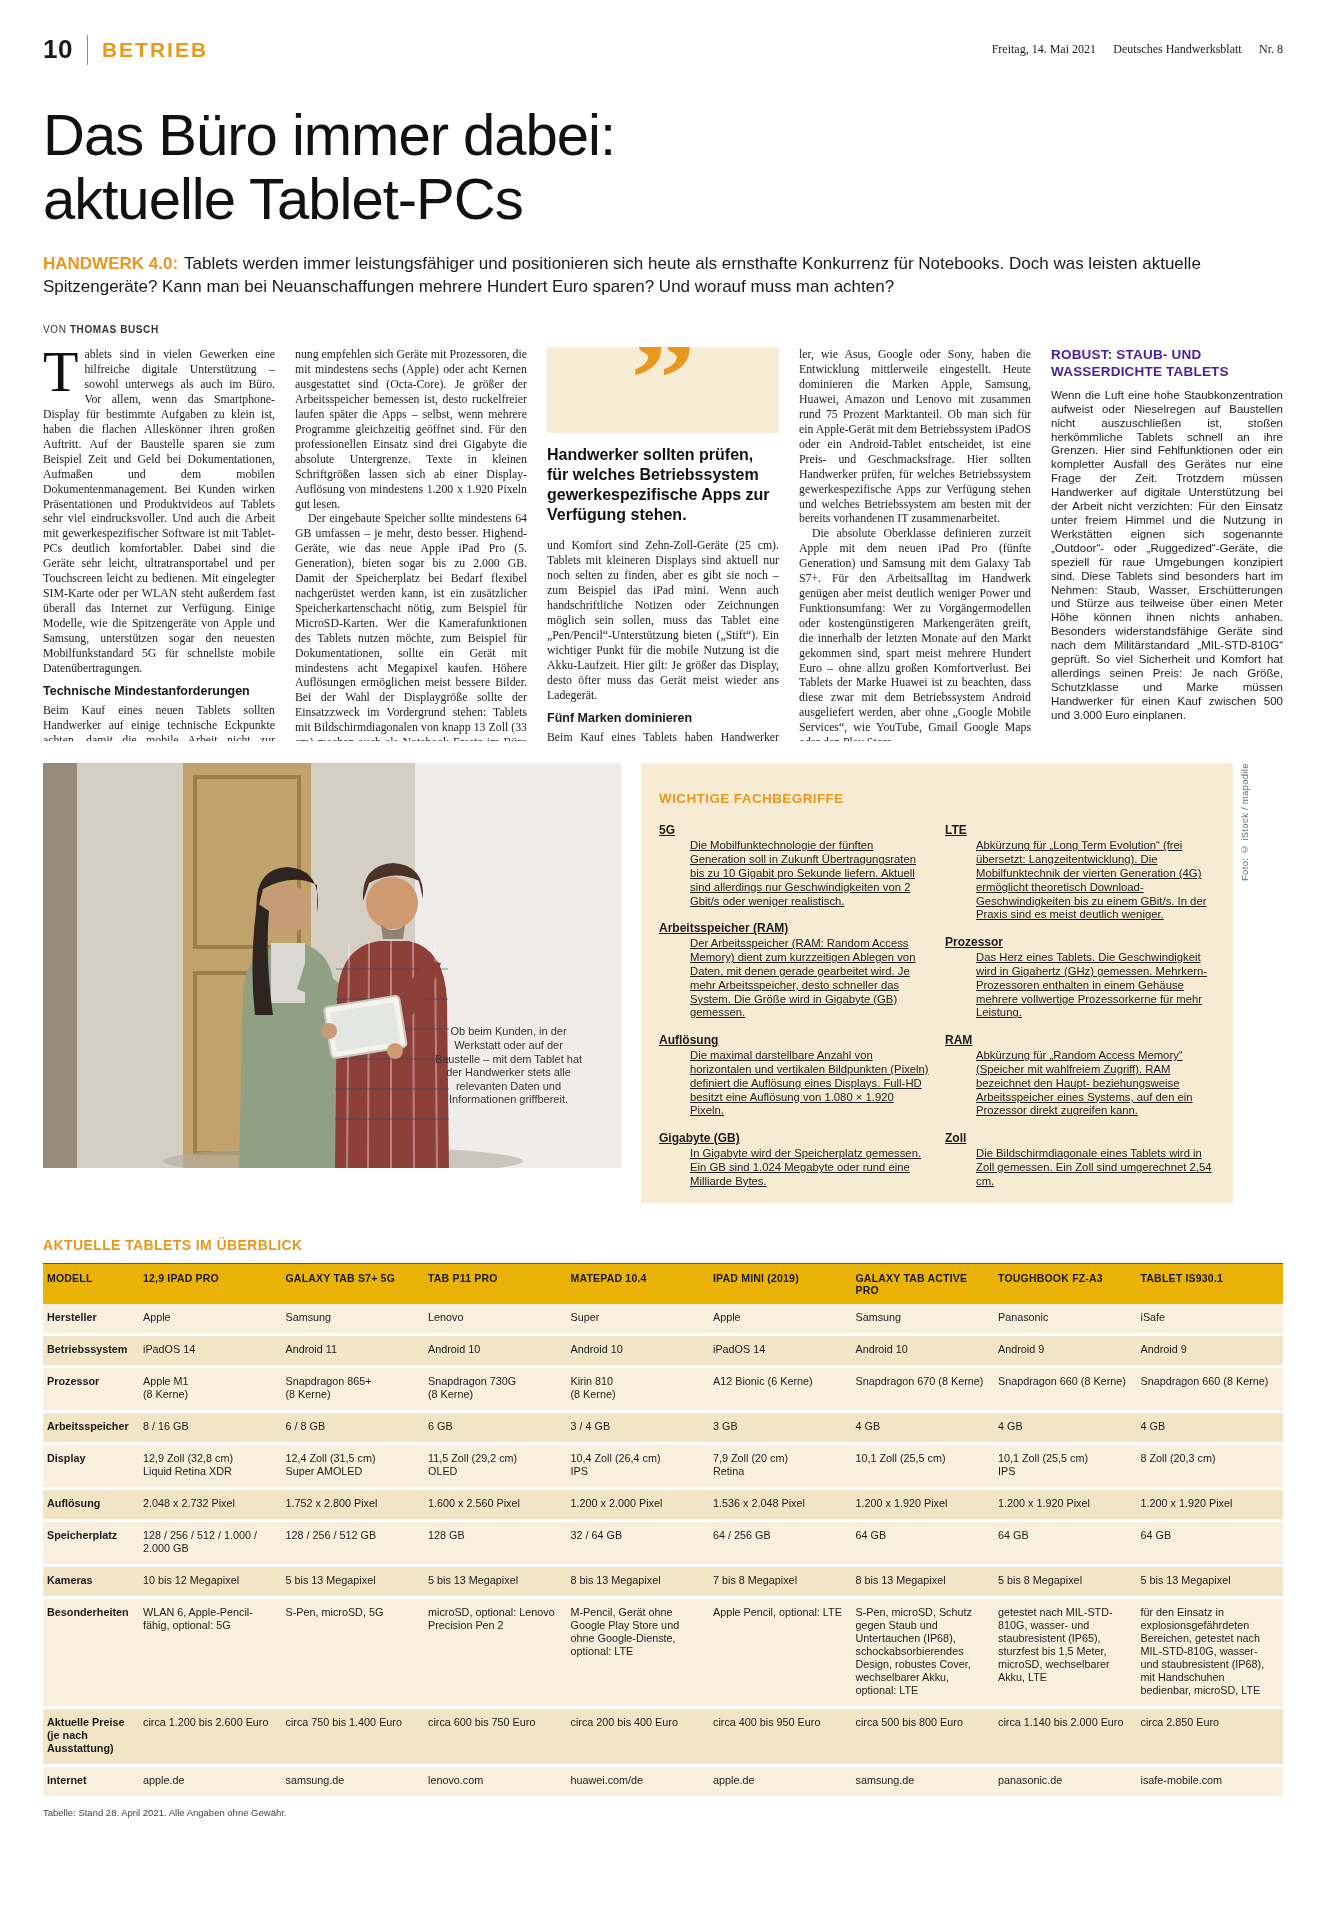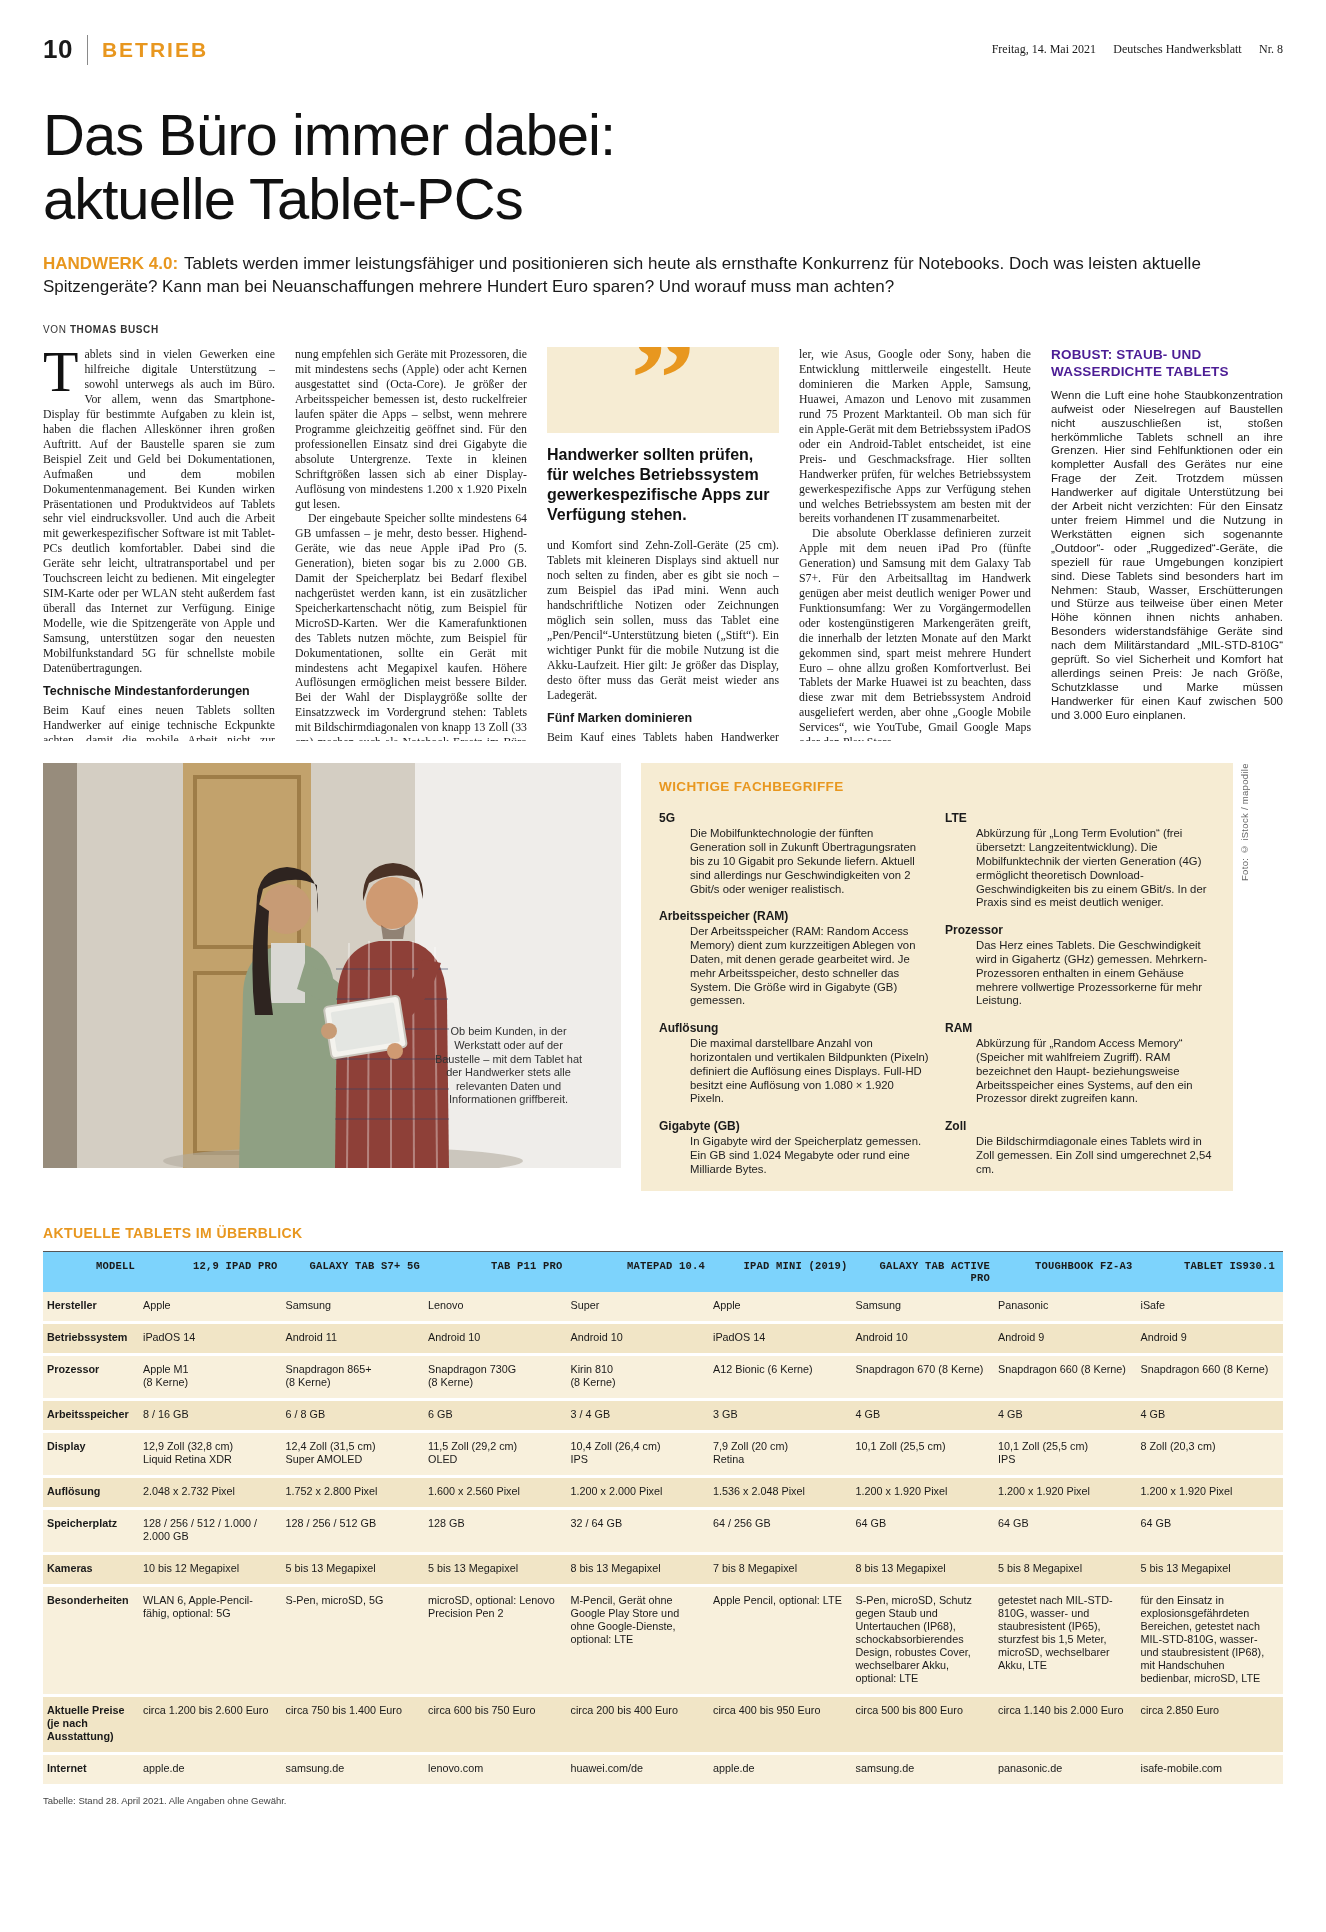--- a/index.html
+++ b/index.html
@@ -67,43 +67,43 @@
   }
   
   .photo-row { display:flex; margin-top:22px; align-items:flex-start; }
   .photo-wrap { position:relative; width:578px; height:405px; flex:0 0 578px; overflow:hidden; }
   .photo-wrap svg { display:block; }
   .photo-caption {
     position:absolute; left:388px; top:262px; width:155px;
     font-size:11px; line-height:13.6px; color:#333; text-align:center;
   }
   .glossary {
-    margin-left:20px; width:592px; background:#f6ecd3; padding:16px 18px 14px 18px;
+    margin-left:20px; width:592px; background:#f6ecd3; padding:28px 18px 14px 18px;
     min-height:380px;
   }
   .glossary-title { color:#e8971f; font-weight:bold; font-size:13.5px; letter-spacing:0.4px; margin-bottom:4px; }
-  .glossary-cols { display:flex; gap:16px; }
+  .glossary-cols { display:flex; gap:16px;text-decoration:underline; }
   .g-col { flex:1 1 0; }
   .g-term { font-weight:bold; font-size:12px; margin-top:13px; }
   .g-def { font-size:11.3px; line-height:13.8px; margin-top:2px; color:#222;margin-left:31px; }
   .photo-credit {
     margin-left:6px; width:16px; height:380px;
     writing-mode:vertical-rl; transform:rotate(180deg);
     font-size:9.5px; color:#666; text-align:right; letter-spacing:0.3px;
   }
   
   .table-title { color:#e8971f; font-weight:bold; font-size:14px; letter-spacing:0.4px; margin-top:34px; }
   table.tablets {
     width:1240px; border-collapse:collapse; margin-top:10px; table-layout:fixed;
     border-top:1px solid #555;
   }
   table.tablets col.c0 { width:100px; }
   table.tablets thead th {
-    background:#7dd3fc; font-size:10.5px; font-weight:bold; text-align:right;
-    padding:8px 8px 8px 0; vertical-align:top; letter-spacing:0.2px;font-family:Liberation Mono, monospace;
+    background:#eab308; font-size:10.5px; font-weight:bold; text-align:left;
+    padding:8px 8px 8px 0; vertical-align:top; letter-spacing:0.2px;
   }
   table.tablets tbody th, table.tablets tbody td {
     font-size:10.8px; line-height:13px; text-align:left; vertical-align:top;
     padding:7px 10px 9px 0; border-bottom:3px solid #fff; white-space:pre-line;
   }
   table.tablets tbody th { font-weight:bold; padding-left:4px; }
   table.tablets thead th:first-child { padding-left:4px; }
   table.tablets tbody tr:nth-child(odd)  th, table.tablets tbody tr:nth-child(odd)  td { background:#f8f0dc; }
   table.tablets tbody tr:nth-child(even) th, table.tablets tbody tr:nth-child(even) td { background:#f1e5c6; }
   .table-footnote { font-size:9.5px; color:#444; margin-top:8px; }

